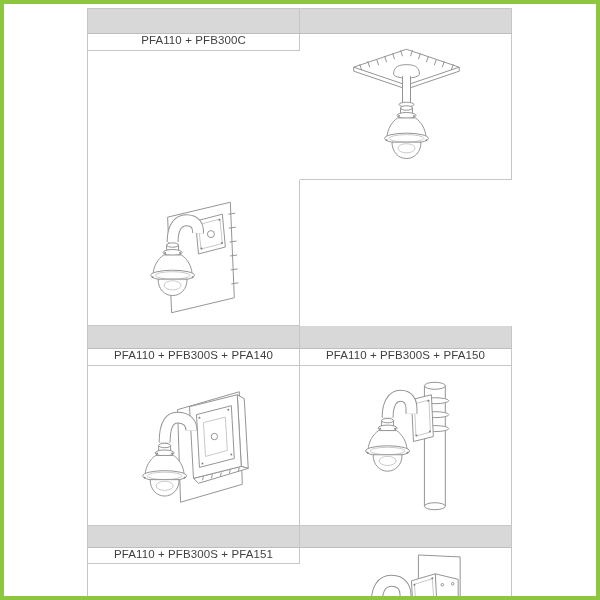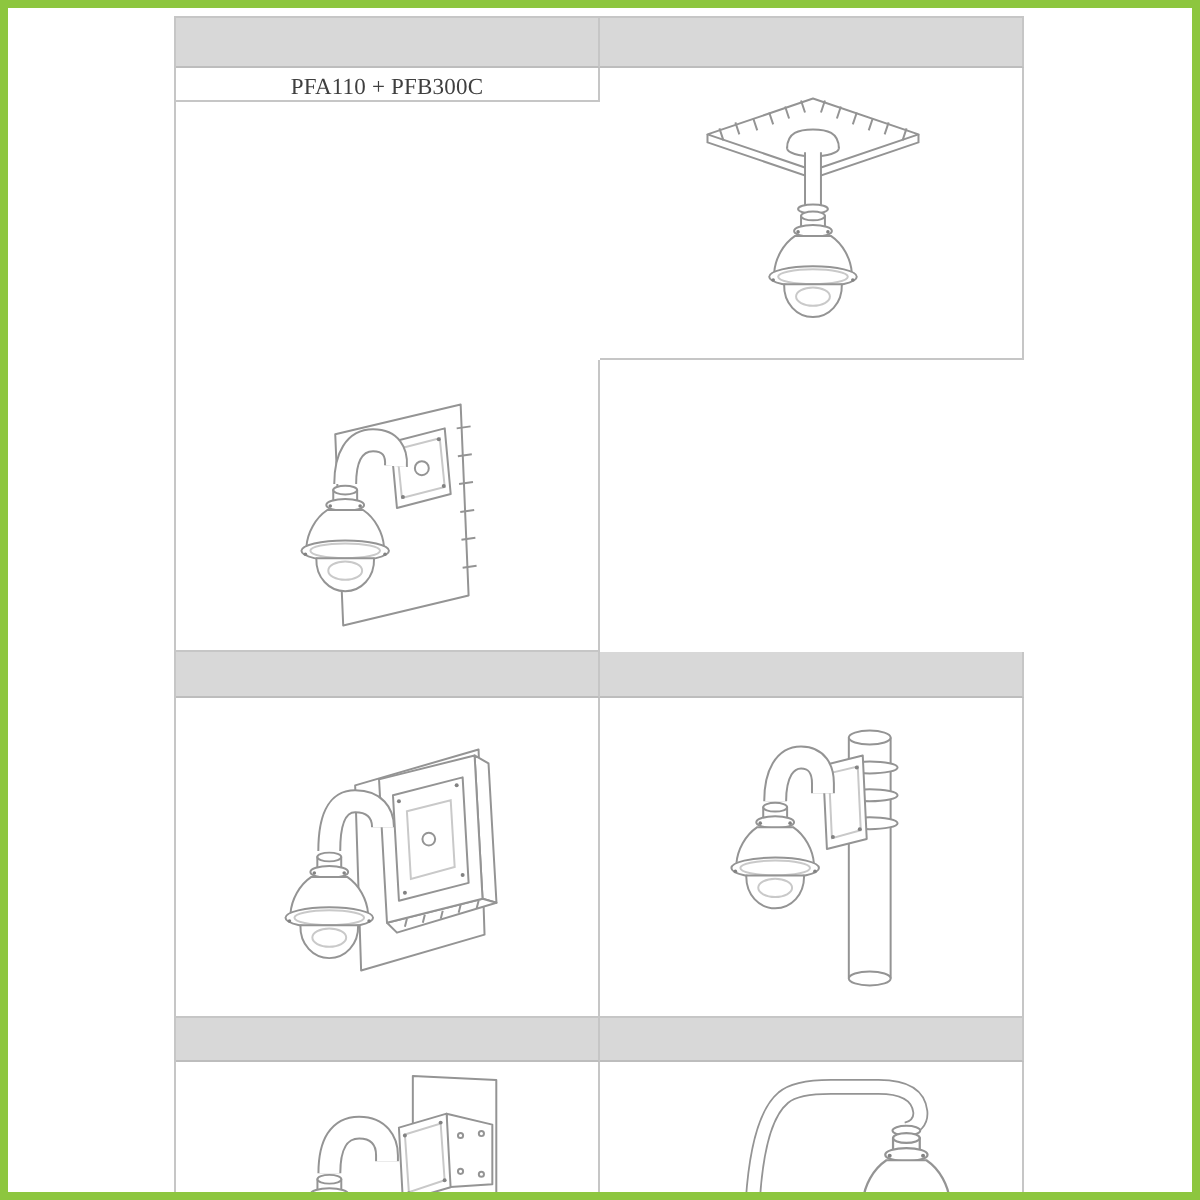--- a/index.html
+++ b/index.html
@@ -13,21 +13,21 @@
   .green-frame{position:absolute;inset:0;border:4px solid var(--green);z-index:9;pointer-events:none;box-sizing:border-box;}
   .sheet{
     position:absolute;left:87px;top:8px;width:424px;
     border-left:1px solid var(--line);border-top:1px solid var(--line);
     background:#fff;
   }
   .grp{display:grid;grid-template-columns:212px 212px;}
   .cell{box-sizing:border-box;border-right:1px solid var(--line);border-bottom:1px solid var(--line);background:#fff;}
   .band{background:var(--band);border-bottom:1px solid #BDBDBD;}
   .b1{height:25px}.b2{height:23px}.b3{height:22px}
-  .title{display:flex;align-items:flex-end;justify-content:center;font-size:11.5px;color:var(--ink);letter-spacing:.1px;font-family:Liberation Serif, serif;}
+  .title{display:flex;align-items:flex-start;justify-content:center;font-size:11.5px;color:var(--ink);letter-spacing:.1px;}
   .t1,.t2{height:17px}.t3{height:16px}
   .d1{height:146px}.d2{height:160px}.d3{height:158px}
   .diag svg{display:block;width:100%;height:100%;}
   
   .ln{fill:none;stroke:var(--sketch);stroke-width:1;}
   .fw{fill:#fff;stroke:var(--sketch);stroke-width:1;stroke-linejoin:round;}
   .lt{fill:none;stroke:#C9C9C9;stroke-width:1;}
   .dot{fill:#828282;stroke:none;}
   .to9{fill:none;stroke:var(--sketch);stroke-width:9;}  .ti7{fill:none;stroke:#fff;stroke-width:7;}
   .to12{fill:none;stroke:var(--sketch);stroke-width:12;} .ti10{fill:none;stroke:#fff;stroke-width:10;}
@@ -105,20 +105,26 @@
           <path class="ti10" d="M85,62 C85,48 90,40 99,40 C108,40 111,46 110.5,53"></path>
         </g>
         <use href="#cam" transform="translate(85,63)"></use>
       </svg>
     </div>
   </section>
 
   <section class="grp">
     <div class="cell band b2"></div>
     <div class="cell band b2"></div>
+    <div class="cell title t2">
+      <span>PFA110 + PFB300S + PFA140</span>
+    </div>
+    <div class="cell title t2">
+      <span>PFA110 + PFB300S + PFA150</span>
+    </div>
 
     <div class="cell diag d2">
       <svg viewBox="0 0 212 158">
         <g>
           <path class="fw" d="M90,43 L152,25 L155,118 L93,136 Z"></path>
           <path class="ln" d="M150,37 L157,36 M150.5,50 L157.5,49 M151,63 L158,62 M151.5,76 L158.5,75 M152,89 L159,88 M152.5,102 L159.5,101"></path>
         </g>
         <g>
           <path class="fw" d="M150,28 L157,32 L161,102 L154,100 Z"></path>
           <path class="fw" d="M106,112 L111,117 L161,102 L154,100 Z"></path>
@@ -163,20 +169,23 @@
           <path class="ti10" d="M88,51 C88,37 93,29 101,29 C109,29 112,35 112,42 L112,47"></path>
         </g>
         <use href="#cam" transform="translate(88,52)"></use>
       </svg>
     </div>
   </section>
 
   <section class="grp">
     <div class="cell band b3"></div>
     <div class="cell band b3"></div>
+    <div class="cell title t3">
+      <span>PFA110 + PFB300S + PFA151</span>
+    </div>
 
     <div class="cell diag d3">
       <svg viewBox="0 0 212 158">
         <g>
           <path class="fw" d="M119,7 L119,140 L108,150 L161,150 L161,9 Z"></path>
           <path class="ln" d="M119,140 L161,141.5"></path>
           <path class="ln" d="M120.5,141 L112,149.5 M126,141 L118,150 M134,141.5 L126,150 M142,142 L134,150 M150,142.5 L142,150 M158,143 L150,150"></path>
           <path class="fw" d="M110,146 L126,146 L126,158 L110,158 Z"></path>
           <path class="ln" d="M121,146 L126,151"></path>
         </g>

